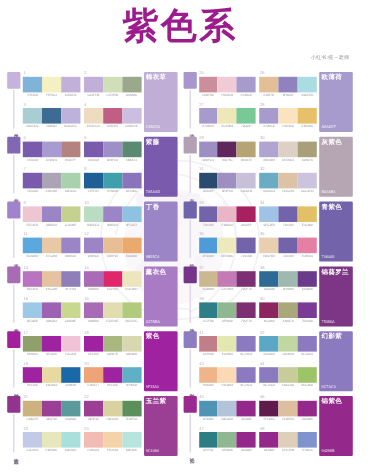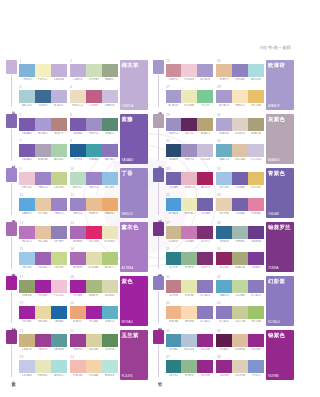--- a/index.html
+++ b/index.html
@@ -117,20 +117,21 @@
     <path d="M112 232 q16 24 46 26"></path>
     <path d="M96 196 q10 -40 44 -52"></path>
   </g>
   <g fill="#f1ecf4">
     <path d="M150 158 q30 4 36 36 q5 28 -14 48 q-16 16 -38 10 q-26 -8 -30 -40 q-4 -36 23 -49 q11 -6 23 -5 z" opacity=".75"></path>
   </g>
   <text x="108" y="228" font-size="92" font-family="DejaVu Serif, serif" fill="#f0ebf3" opacity=".9">Z</text>
 </svg>
 
 <div id="header">
+  <div id="title">紫色系</div>
   <div id="byline">小红书:统一老师</div>
 </div>
 
 <div id="sheet">
     <div class="column">
       <div class="section">
         <div class="rail">
           <div class="rail-chip" style="background: rgb(198, 178, 218);"></div>
           <div class="rail-line"></div>
           <div class="rail-label">风信子</div>

